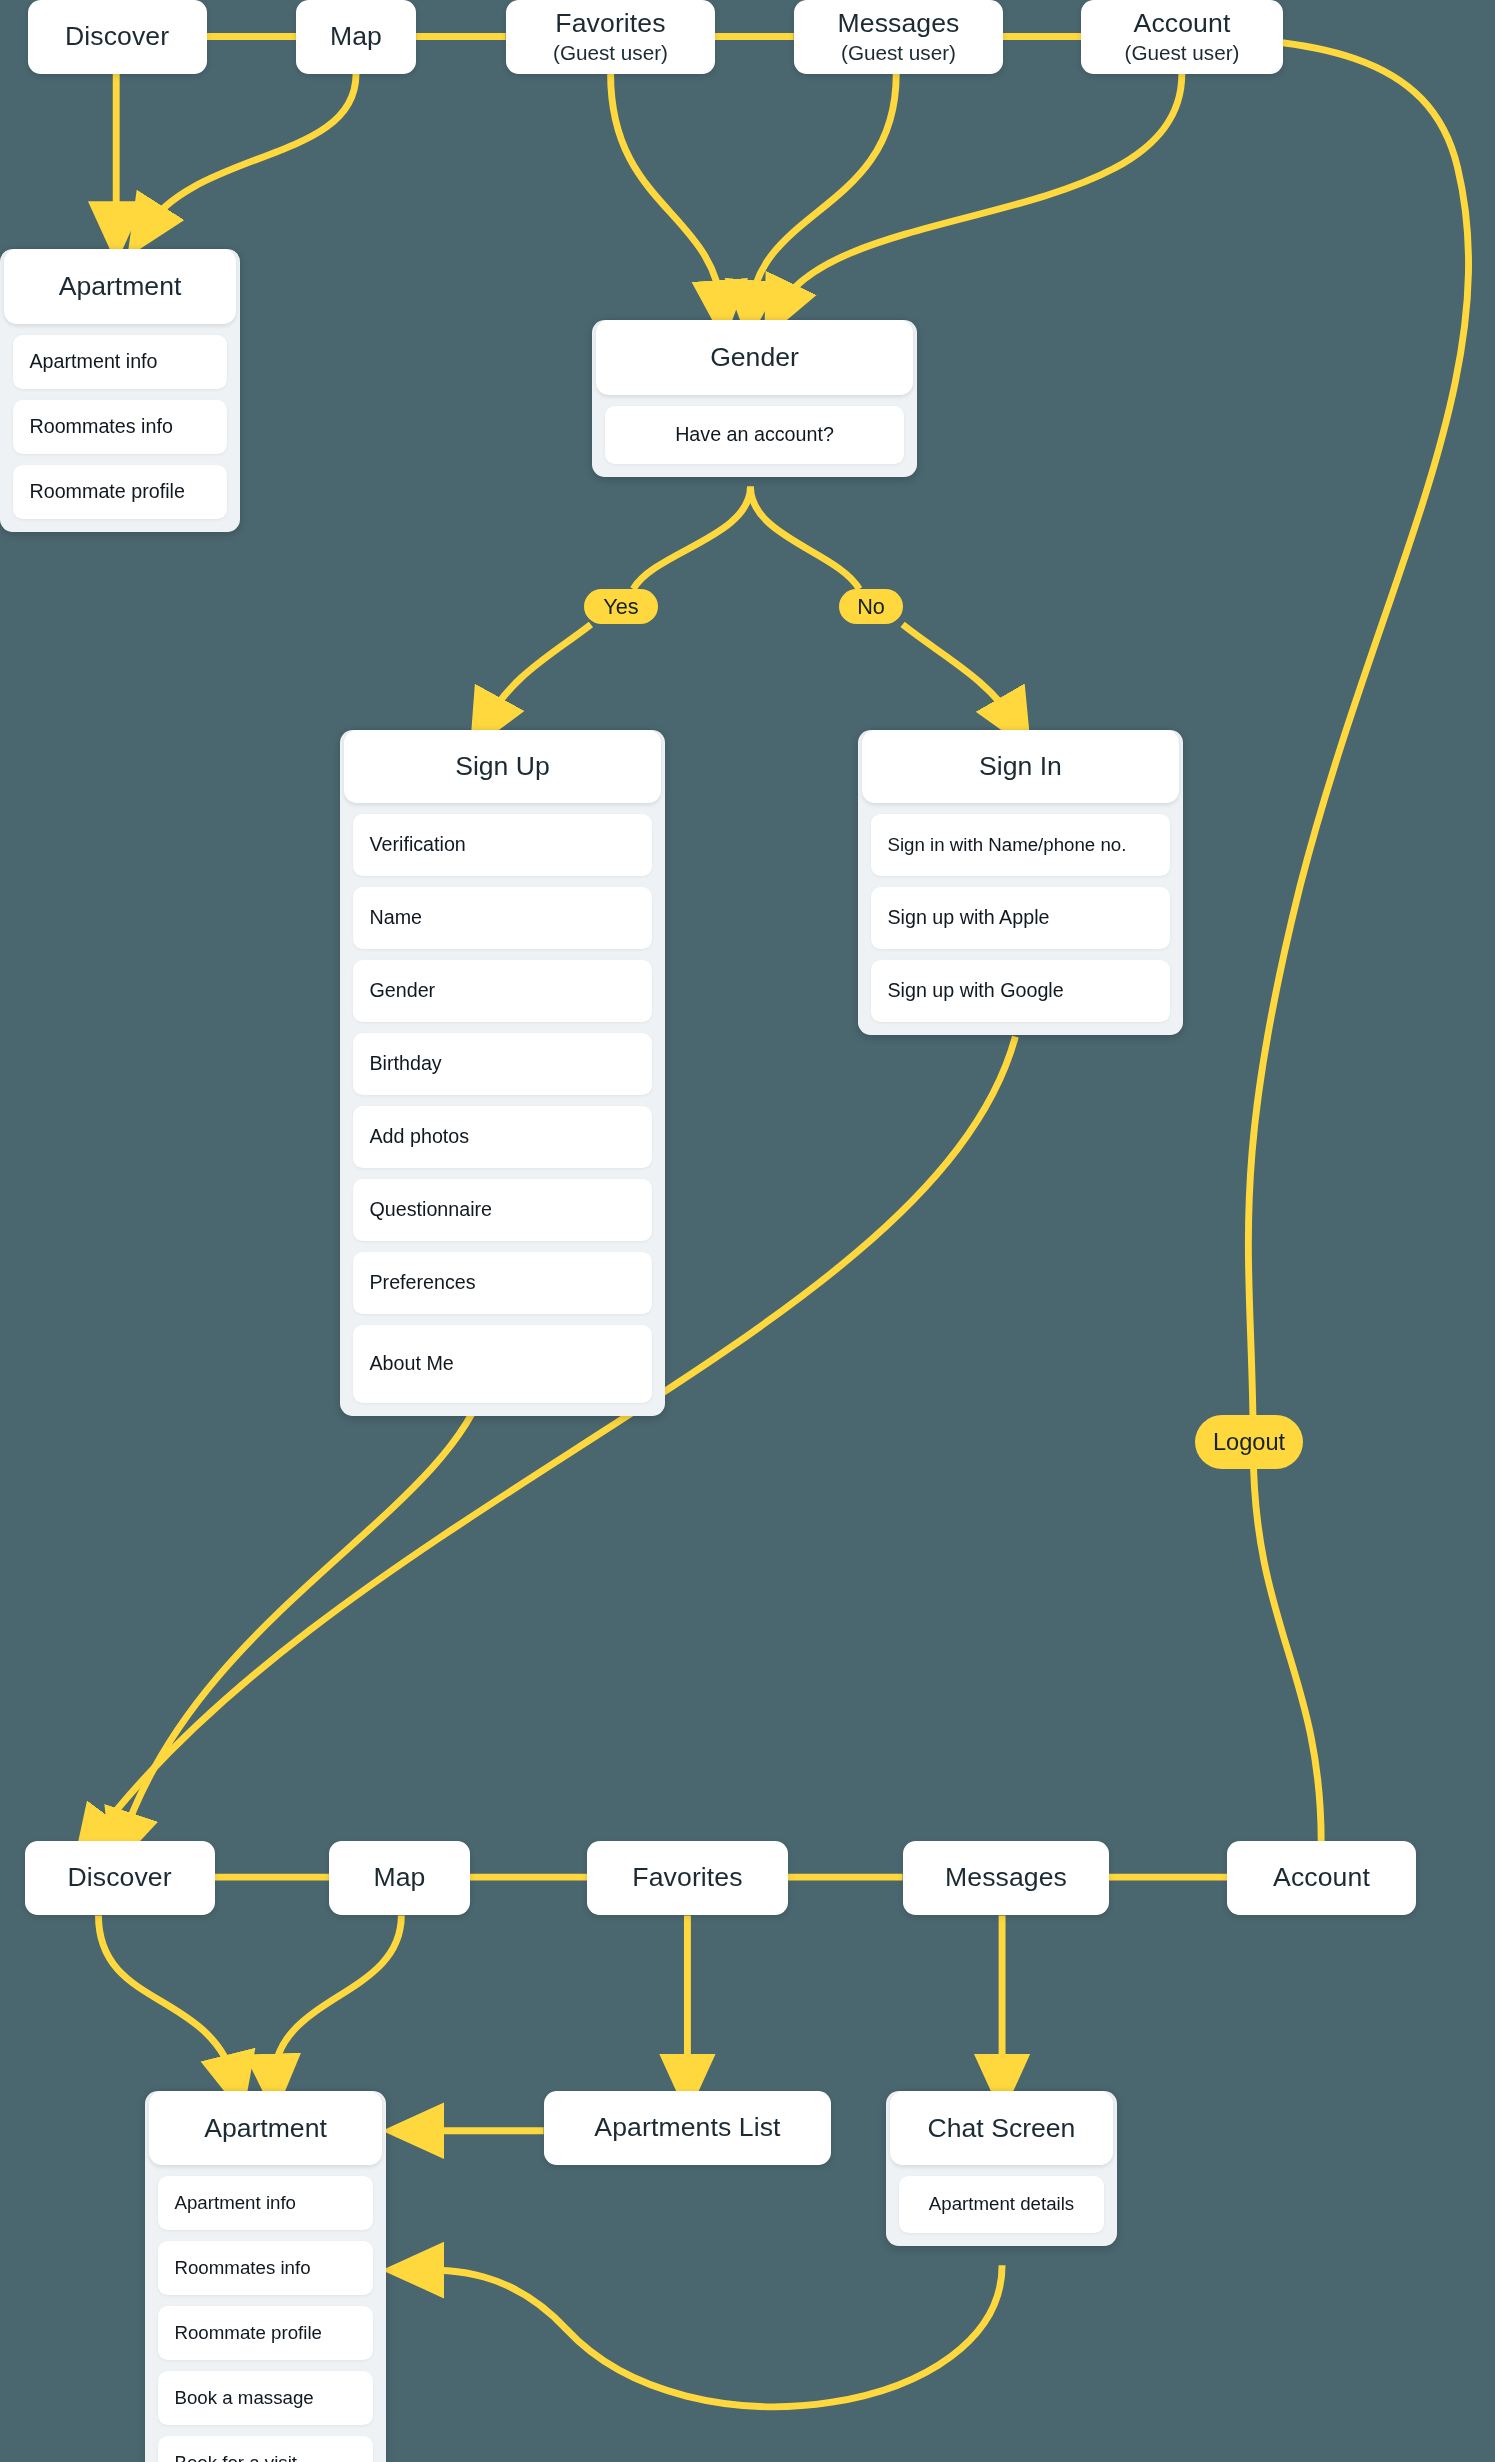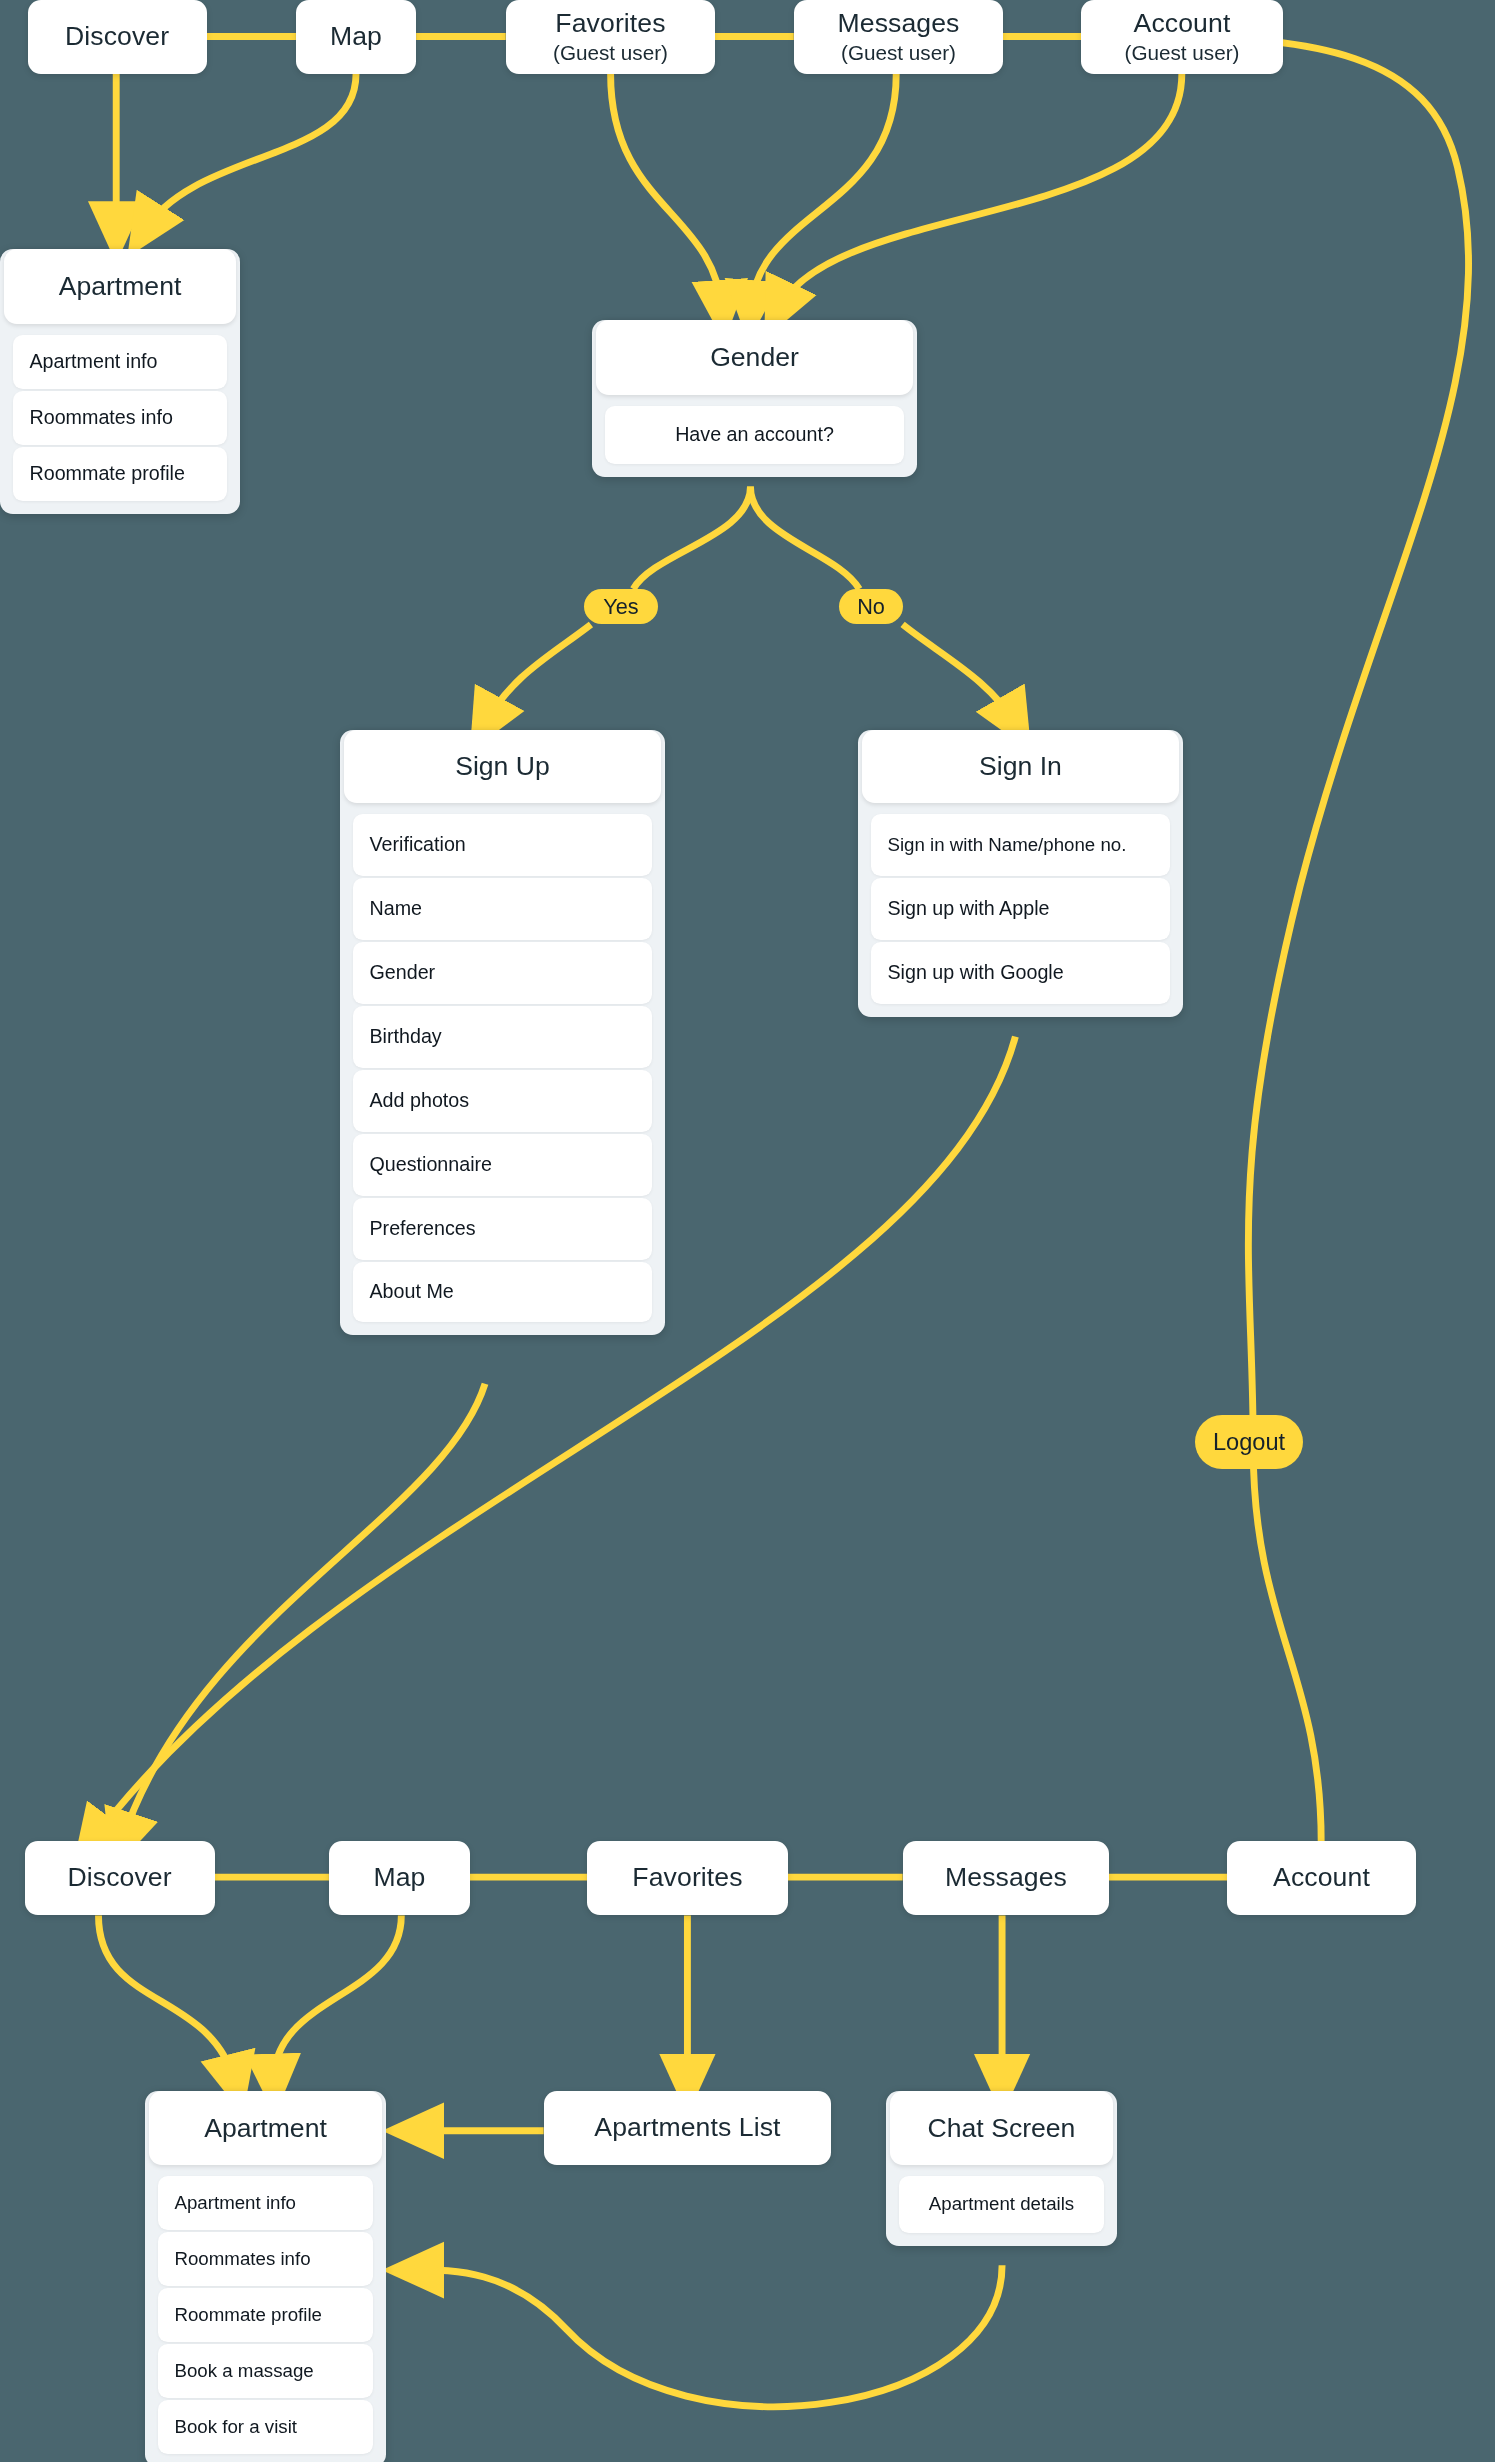--- a/index.html
+++ b/index.html
@@ -36,21 +36,21 @@
   }
   .card-head {
     background:#ffffff;
     border-radius:12.8px;
     box-shadow:0 1.5px 4.4px rgba(0,0,0,0.10);
     display:flex; align-items:center; justify-content:center;
     color:#1b2a33;
     font-size:26.6px;
     position:relative; z-index:2;
   }
-  .card-body { padding:10.8px 12.8px 0 12.8px; display:flex; flex-direction:column; gap:2px; }
+  .card-body { padding:10.8px 12.8px 0 12.8px; display:flex; flex-direction:column; gap:11px; }
   .card-row {
     background:#ffffff;
     border-radius:9.8px;
     display:flex; align-items:center;
     padding-left:16.7px;
     color:#101820;
     font-size:19.7px;
     box-shadow:0 1px 3px rgba(0,0,0,0.06);
   }
 
@@ -175,21 +175,21 @@
 <div class="card" style="left:340px; top:730px; width:325px;">
   <div class="card-head" style="height:73px; margin:0 3.9px;">Sign Up</div>
   <div class="card-body">
     <div class="card-row" style="height:62px;">Verification</div>
     <div class="card-row" style="height:62px;">Name</div>
     <div class="card-row" style="height:62px;">Gender</div>
     <div class="card-row" style="height:62px;">Birthday</div>
     <div class="card-row" style="height:62px;">Add photos</div>
     <div class="card-row" style="height:62px;">Questionnaire</div>
     <div class="card-row" style="height:62px;">Preferences</div>
-    <div class="card-row" style="height:60px;">About Me</div>
+    <div class="card-row" style="height:78px;">About Me</div>
   </div>
 </div>
 
 <div class="card" style="left:858px; top:730px; width:325px;">
   <div class="card-head" style="height:73px; margin:0 3.9px;">Sign In</div>
   <div class="card-body">
     <div class="card-row" style="height:62px; font-size:18.7px;">Sign in with Name/phone no.</div>
     <div class="card-row" style="height:62px;">Sign up with Apple</div>
     <div class="card-row" style="height:62px;">Sign up with Google</div>
   </div>

